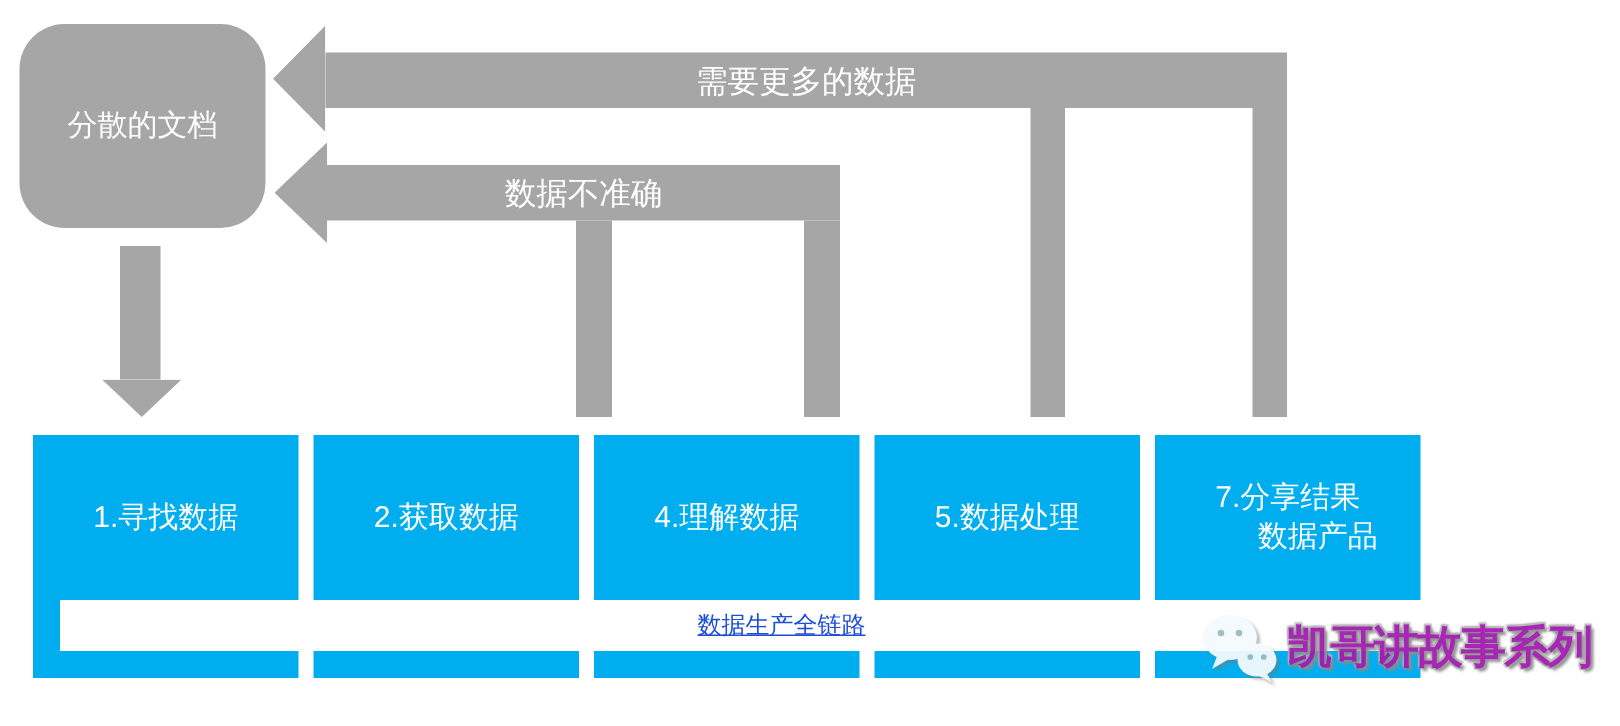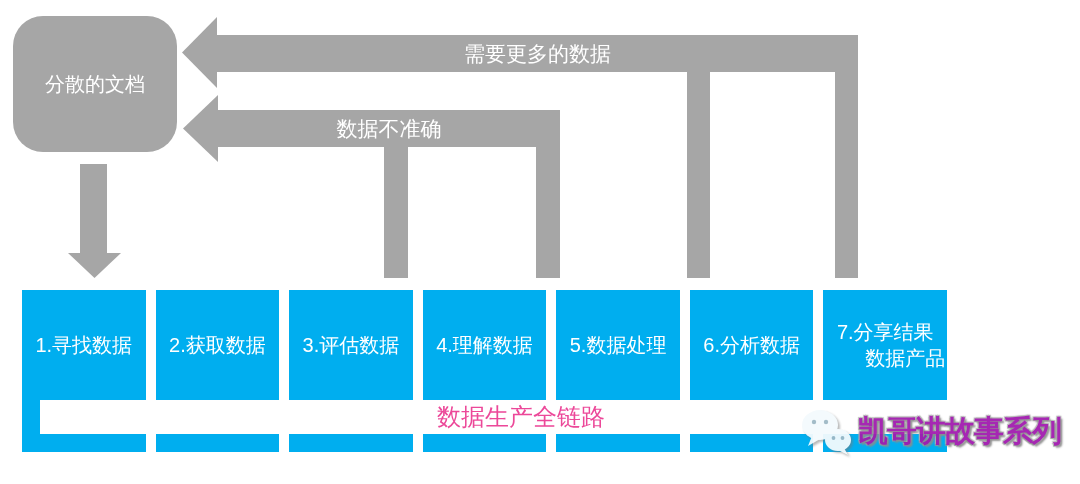--- a/index.html
+++ b/index.html
@@ -40,21 +40,21 @@
     display:flex;flex-direction:column;align-items:center;justify-content:center;
     text-align:center;line-height:26px;
   }
   .step .label-zone{height:110px;margin-top:-52px;display:flex;flex-direction:column;align-items:center;justify-content:center;}
   .step .line2{margin-left:40px;}
   
   .banner-body{
     position:absolute;left:40px;top:400px;width:962px;height:34px;background:#ffffff;
     display:flex;align-items:center;justify-content:center;z-index:3;
   }
-  .banner-label{color:#ec4899;font-size:24px;white-space:nowrap;}
+  .banner-label{color:#1d4ed8;font-size:16px;white-space:nowrap;text-decoration:underline;}
   .banner-head{
     position:absolute;left:1002px;top:391px;width:43px;height:54px;background:#ffffff;z-index:3;
     -webkit-clip-path:polygon(0 0,100% 50%,0 100%);clip-path:polygon(0 0,100% 50%,0 100%);
   }
   
   .watermark{
     position:absolute;left:800px;top:406px;z-index:5;display:flex;align-items:center;gap:6px;
     opacity:0.95;
   }
   .wm-icon{width:52px;height:50px;filter:drop-shadow(2px 2px 1px rgba(120,120,120,0.55));}
@@ -96,36 +96,26 @@
           <span>1.寻找数据</span>
         </div>
     </div>
     <div class="step">
       <div class="label-zone">
           <span>2.获取数据</span>
         </div>
     </div>
     <div class="step">
       <div class="label-zone">
-          <span>3.评估数据</span>
-        </div>
-    </div>
-    <div class="step">
-      <div class="label-zone">
           <span>4.理解数据</span>
         </div>
     </div>
     <div class="step">
       <div class="label-zone">
           <span>5.数据处理</span>
-        </div>
-    </div>
-    <div class="step">
-      <div class="label-zone">
-          <span>6.分析数据</span>
         </div>
     </div>
     <div class="step">
       <div class="label-zone">
         <span>7.分享结果</span>
         <span class="line2">数据产品</span>
       </div>
     </div>
   </div>
 

